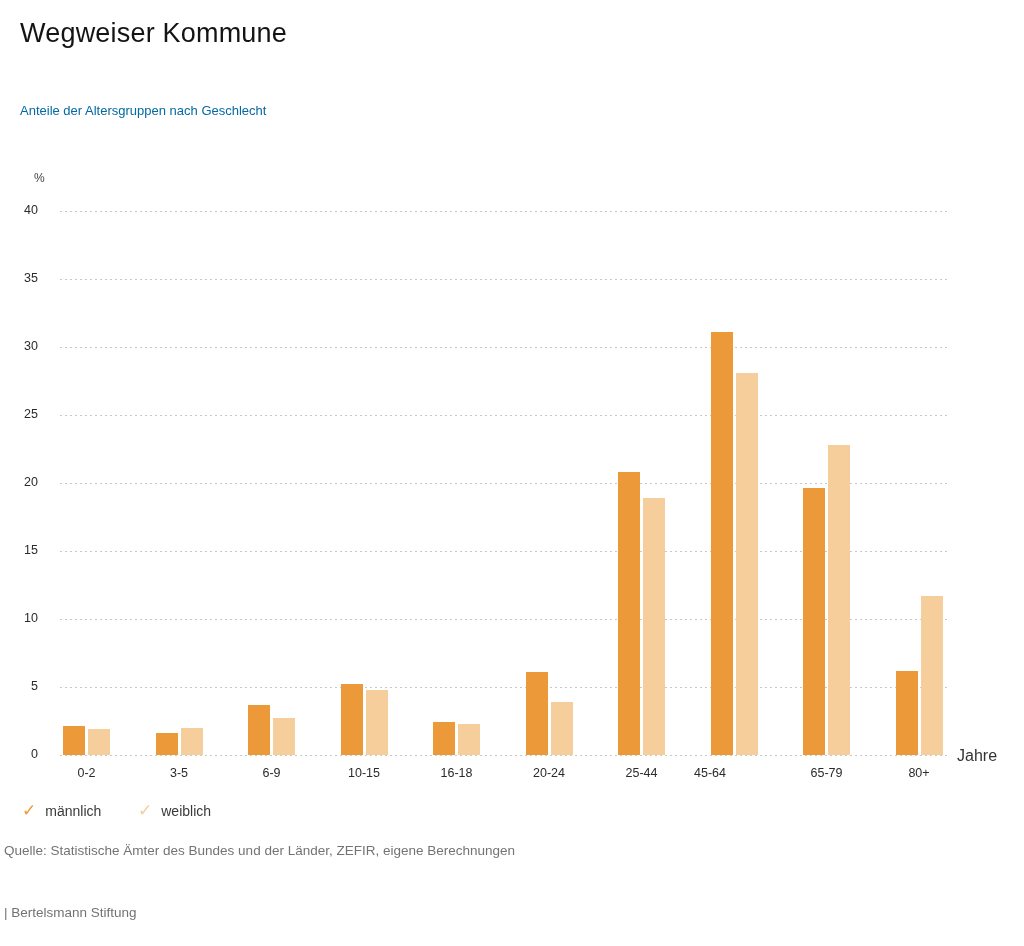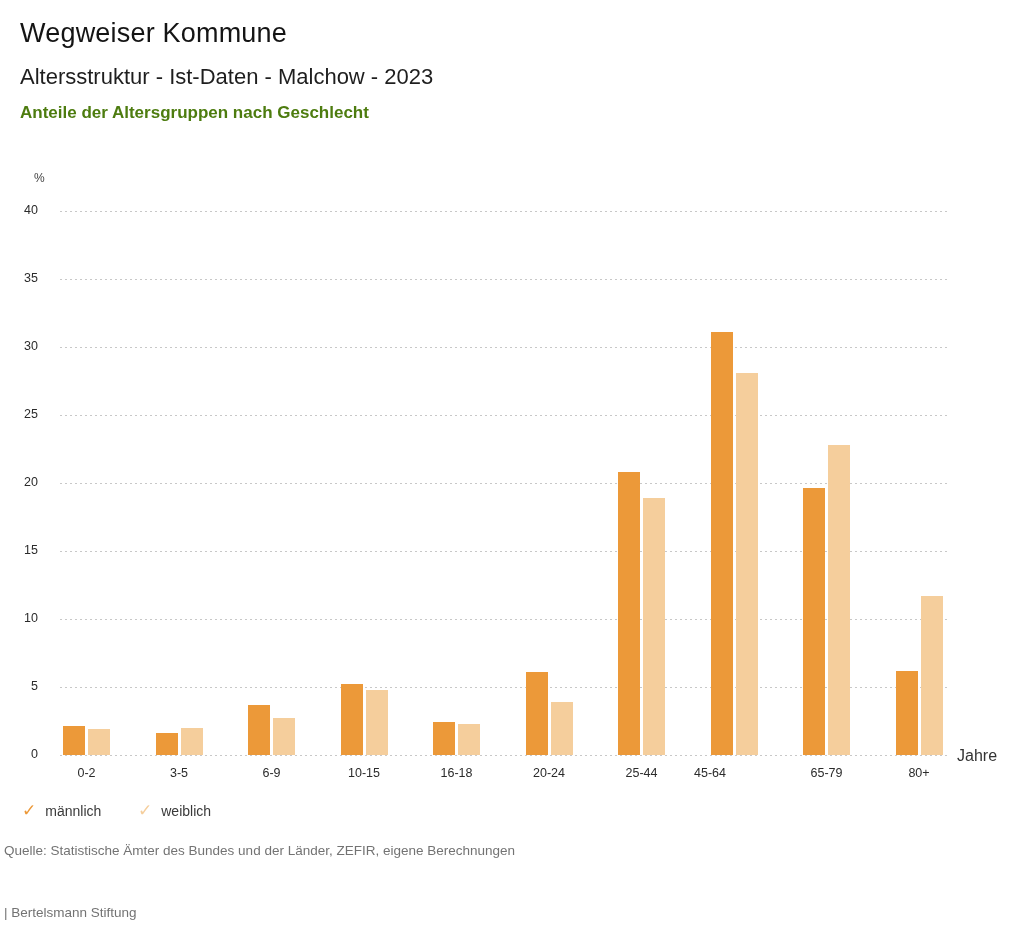--- a/index.html
+++ b/index.html
@@ -16,21 +16,21 @@
     left: 20px; top: 18px;
     font-size: 27px; font-weight: 400; color: #141414;
     letter-spacing: 0.2px;
   }
   .subtitle {
     left: 20px; top: 64px;
     font-size: 22px; font-weight: 400; color: #1e1e1e;
   }
   .description {
     left: 20px; top: 103px;
-    font-size: 17px; font-weight: 700; color: #4d7c0f;
+    font-size: 13px; font-weight: 400; color: #0369a1;
   }
 
   .y-unit {
     left: 34px; top: 171px;
     font-size: 12px; color: #444;
   }
   .x-axis-label {
     left: 957px; top: 747px;
     font-size: 16px; color: #333;
   }
@@ -63,21 +63,20 @@
     left: 4px;
     font-size: 13.5px; color: #737373;
   }
 </style>
 </head>
 <body>
 
 <div id="stage">
 
   <div class="abs title">Wegweiser Kommune</div>
-  <div class="abs subtitle">Altersstruktur - Ist-Daten - Malchow - 2023</div>
   <div class="abs description">Anteile der Altersgruppen nach Geschlecht</div>
 
   <div class="abs y-unit">%</div>
 
   <div id="plot" class="abs" style="left:0; top:0; width:1024px; height:946px;">
       <div class="abs gridline" style="left: 60px; top: 755px; width: 890px;"></div>
       <div class="abs y-tick" style="left: 0px; top: 747px;">0</div>
       <div class="abs gridline" style="left: 60px; top: 687px; width: 890px;"></div>
       <div class="abs y-tick" style="left: 0px; top: 679px;">5</div>
       <div class="abs gridline" style="left: 60px; top: 619px; width: 890px;"></div>

